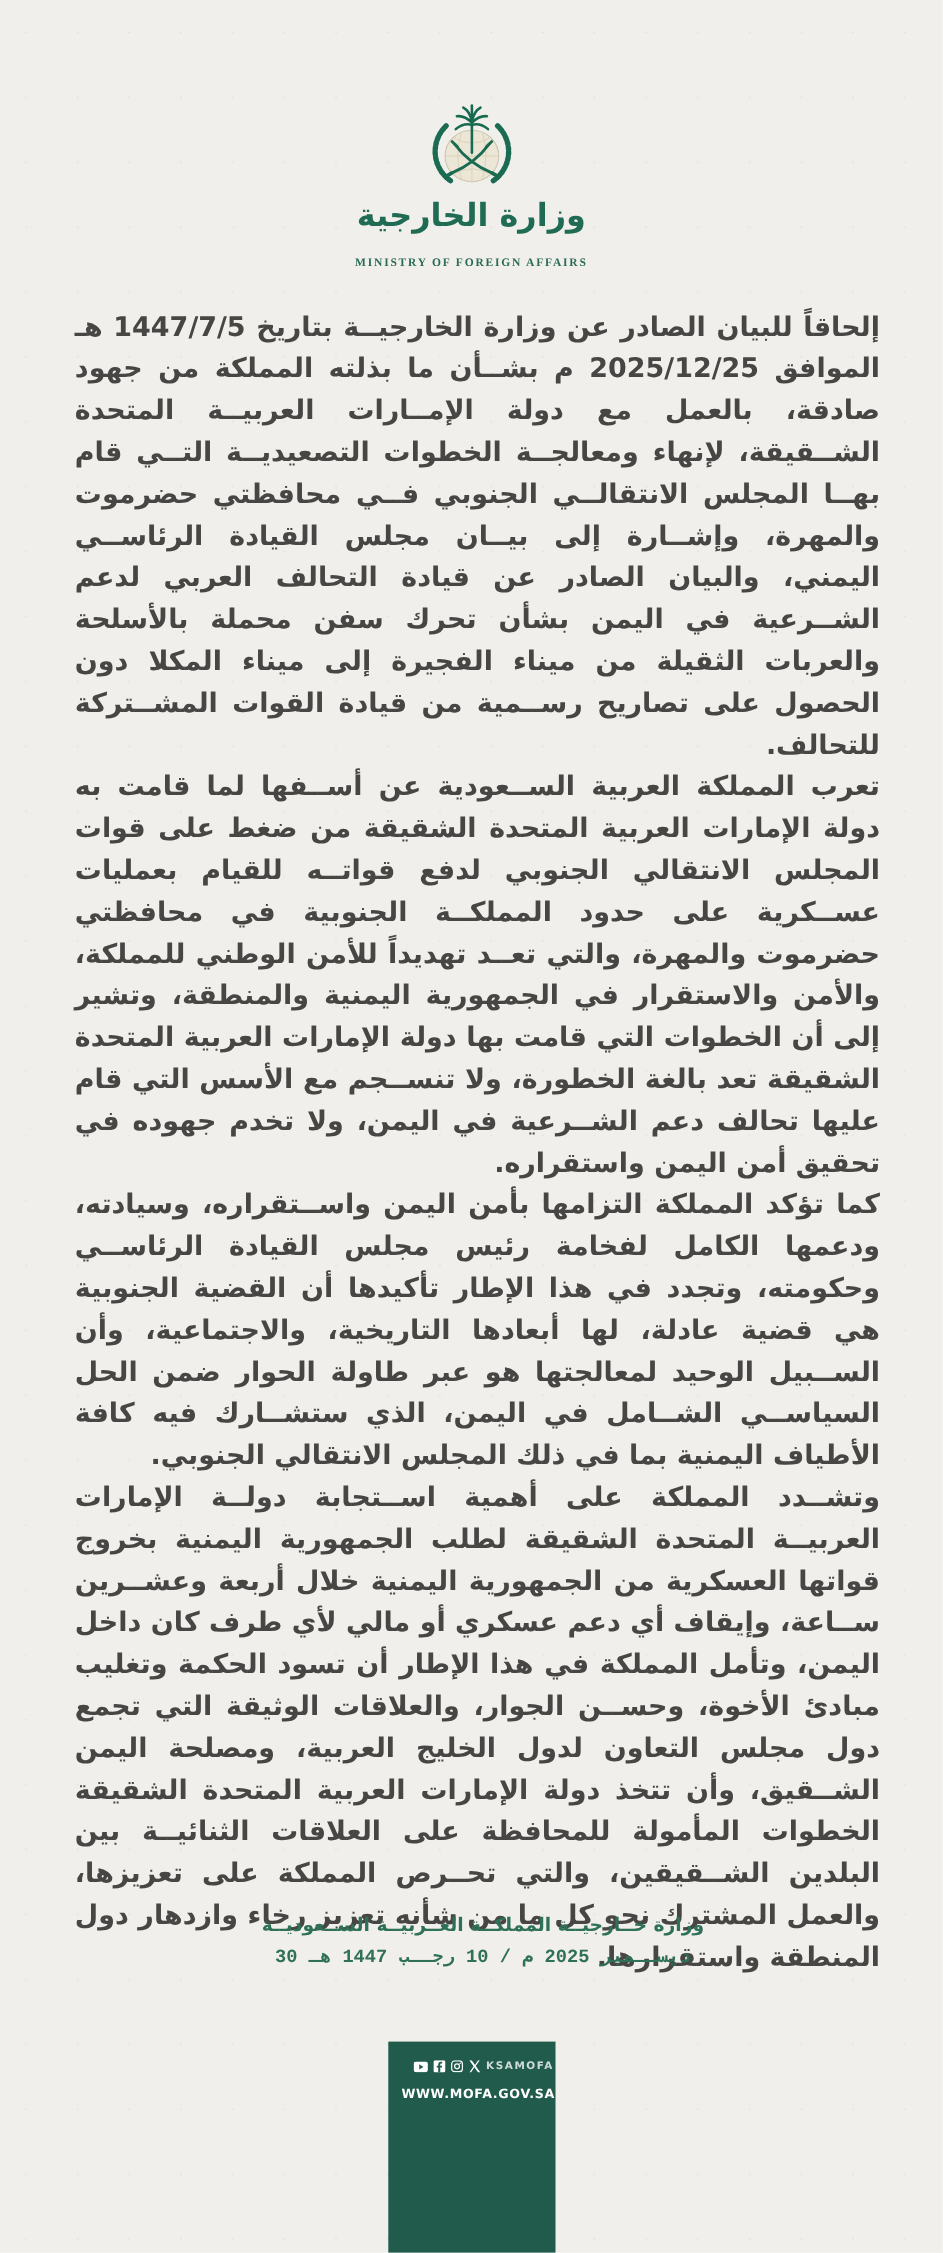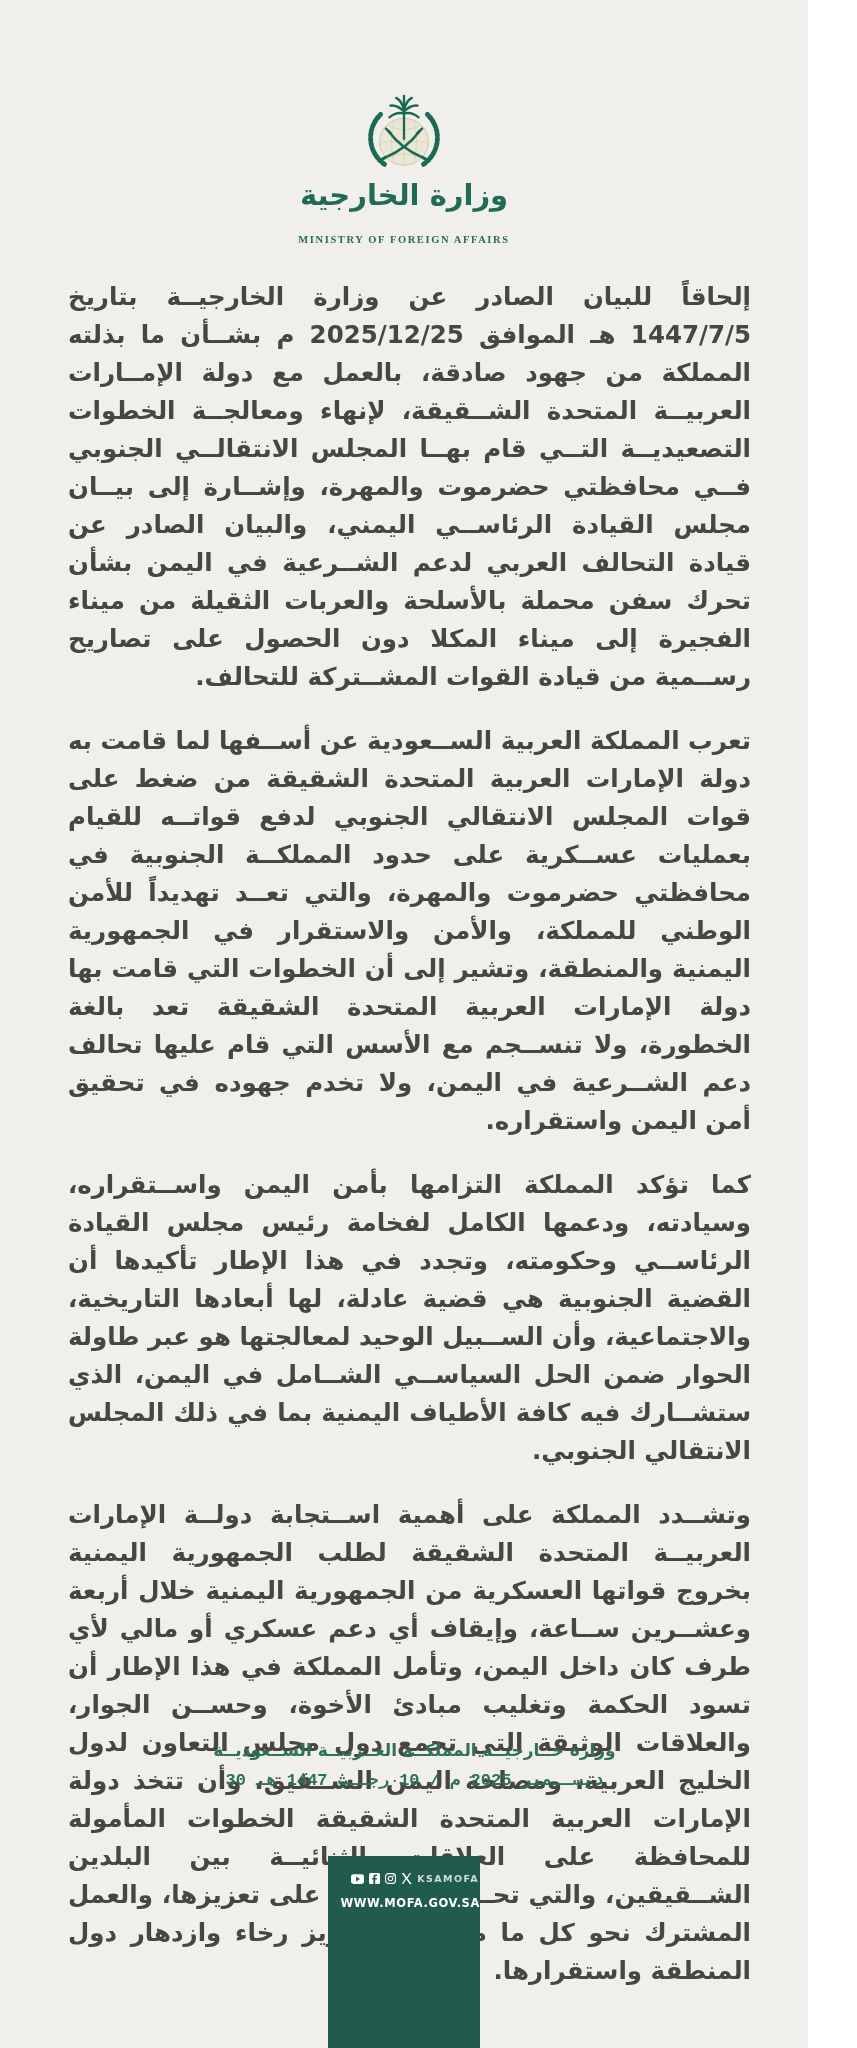--- a/index.html
+++ b/index.html
@@ -1,27 +1,26 @@
 <!DOCTYPE html>
 <html lang="ar"><head>
 <meta charset="utf-8">
 <style>
   html,body{margin:0;padding:0;}
   .page{
     position:relative;
-    width:792px;height:2048px;
+    width:857px;height:2048px;
     background-color:#f0efeb;
     background-image:
       radial-gradient(rgba(120,115,100,.10) 0.7px, transparent 0.9px),
       radial-gradient(rgba(160,155,140,.08) 0.6px, transparent 0.8px);
     background-size:47px 59px, 31px 41px;
     background-position:0 0, 13px 22px;
     overflow:hidden;
     font-family:"DejaVu Sans", sans-serif;
-    padding-left:16px;
   }
   
   .logo-block{
     position:absolute;top:92px;left:0;right:0;
     display:flex;flex-direction:column;align-items:center;
   }
   .emblem{width:100px;height:82px;}
   .ministry-ar{
     margin-top:4px;
     color:#1f6b54;
@@ -39,21 +38,21 @@
   .statement{
     position:absolute;top:278px;right:57px;left:68px;
     direction:rtl;
     text-align:justify;
     color:#474645;
     font-weight:bold;
     font-size:24.5px;
     line-height:38px;
   }
   .statement p{margin:0;}
-  .statement p + p{margin-top:26px;}
+  .statement p + p{}
   
   .signature{
     position:absolute;top:1740px;left:0;right:0;
     text-align:center;
     color:#2f7058;
     font-weight:bold;
     direction:rtl;
     margin-left:21px;
   }
   .signature .sig-line1{font-size:17px;letter-spacing:.5px;}

